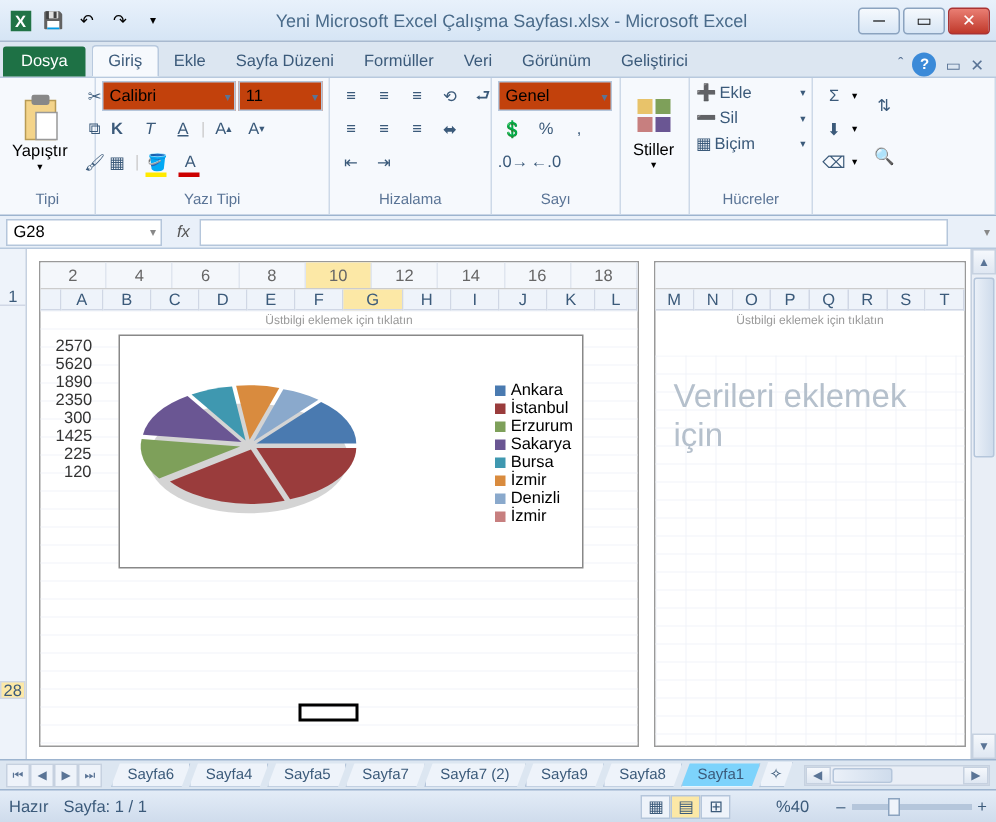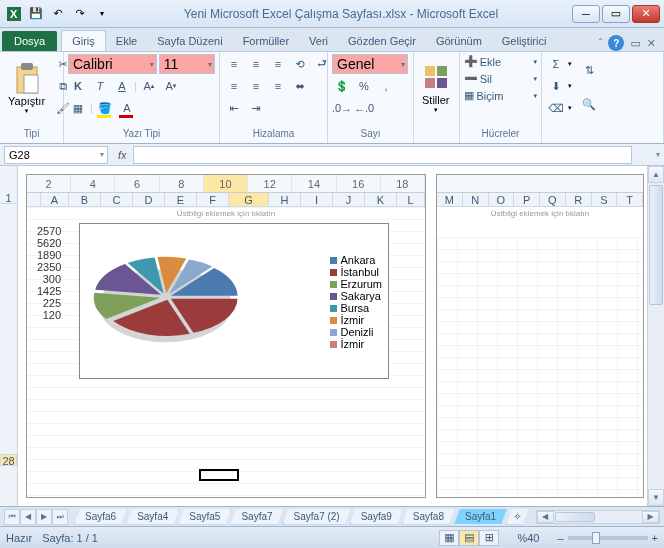--- a/index.html
+++ b/index.html
@@ -23,21 +23,21 @@
 .help-icon { width: 16px; height: 16px; border-radius: 50%; background: #3b8ad8; color: #fff; display: flex; align-items: center; justify-content: center; font-weight: bold; font-size: 10px; }
 
 
 .ribbon { height: 92px; background: #f6f9fd; border-bottom: 1px solid #9db4cf; display: flex; }
 .group { border-right: 1px solid #cdd9e8; display: flex; flex-direction: column; padding: 2px 4px; }
 .group-content { flex: 1; display: flex; align-items: flex-start; gap: 4px; }
 .group-label { text-align: center; font-size: 10px; color: #5a7496; padding: 2px 0; position: relative; }
 .big-btn { display: flex; flex-direction: column; align-items: center; justify-content: center; padding: 2px 4px; height: 70px; cursor: pointer; border-radius: 3px; }
 .col { display: flex; flex-direction: column; gap: 2px; }
 .row { display: flex; align-items: center; gap: 2px; }
-.combo { border: 1px solid #b5c6db; background: #fca5a5; height: 20px; display: flex; align-items: center; padding: 0 14px 0 4px; position: relative; font-size: 14px; }
+.combo { border: 1px solid #b5c6db; background: #c2410c; height: 20px; display: flex; align-items: center; padding: 0 14px 0 4px; position: relative; font-size: 11px; }
 .combo::after { content: "▾"; position: absolute; right: 2px; font-size: 8px; color: #5a7496; }
 .small-btn { width: 20px; height: 20px; display: flex; align-items: center; justify-content: center; border-radius: 2px; cursor: pointer; font-size: 11px; color: #3b5a7a; }
 .bold { font-weight: bold; } .italic { font-style: italic; } .underline { text-decoration: underline; }
 .cells-row { display: flex; align-items: center; gap: 2px; font-size: 10px; color: #3b5a7a; margin: 1px 0; }
 
 
 .formula-bar { height: 22px; background: #e9f0f9; border-bottom: 1px solid #b8c9de; display: flex; align-items: center; }
 .name-box { width: 104px; border: 1px solid #b5c6db; background: #fff; height: 18px; margin: 0 4px; display: flex; align-items: center; padding: 0 16px 0 4px; position: relative; }
 .name-box::after { content: "▾"; position: absolute; right: 3px; font-size: 8px; color: #888; }
 .fx { padding: 0 6px; font-style: italic; color: #555; }
@@ -113,21 +113,20 @@
   </div>
 </div>
 
 <div class="ribbon-tabs">
   <div class="tab file">Dosya</div>
   <div class="tab active">Giriş</div>
   <div class="tab">Ekle</div>
   <div class="tab">Sayfa Düzeni</div>
   <div class="tab">Formüller</div>
   <div class="tab">Veri</div>
-  <div class="tab">Gözden Geçir</div>
   <div class="tab">Görünüm</div>
   <div class="tab">Geliştirici</div>
   <div class="tab-right">
     <span style="color:#5a7496">ˆ</span>
     <div class="help-icon">?</div>
     <span style="color:#5a7496">▭</span>
     <span style="color:#5a7496">✕</span>
   </div>
 </div>
 
@@ -409,20 +408,21 @@
       <div class="col-h" style="flex:1">O</div>
       <div class="col-h" style="flex:1">P</div>
       <div class="col-h" style="flex:1">Q</div>
       <div class="col-h" style="flex:1">R</div>
       <div class="col-h" style="flex:1">S</div>
       <div class="col-h" style="flex:1">T</div>
     </div>
     <div style="position:relative;flex:1">
       <div class="header-text">Üstbilgi eklemek için tıklatın</div>
       <div class="p2-grid"></div>
+      <div class="p2-watermark">Verileri eklemek için</div>
     </div>
   </div>
 
   <div class="vscroll">
     <div class="scroll-btn">▲</div>
     <div class="scroll-thumb" style="height:120px;margin-top:2px"></div>
     <div style="flex:1"></div>
     <div class="scroll-btn">▼</div>
   </div>
 </div>
@@ -452,21 +452,21 @@
 </div>
 
 <div class="statusbar">
   <span>Hazır</span>
   <span>Sayfa: 1 / 1</span>
   <div class="view-btns">
     <div class="view-btn">▦</div>
     <div class="view-btn active">▤</div>
     <div class="view-btn">⊞</div>
   </div>
-  <span style="margin-left:8px">%40</span>
+  <span style="margin-left:20px">%40</span>
   <div class="zoom">
     <span>–</span>
     <div class="zoom-slider">
         <div class="zoom-thumb"></div>
       </div>
     <span>+</span>
   </div>
 </div>
 
 </body></html>

